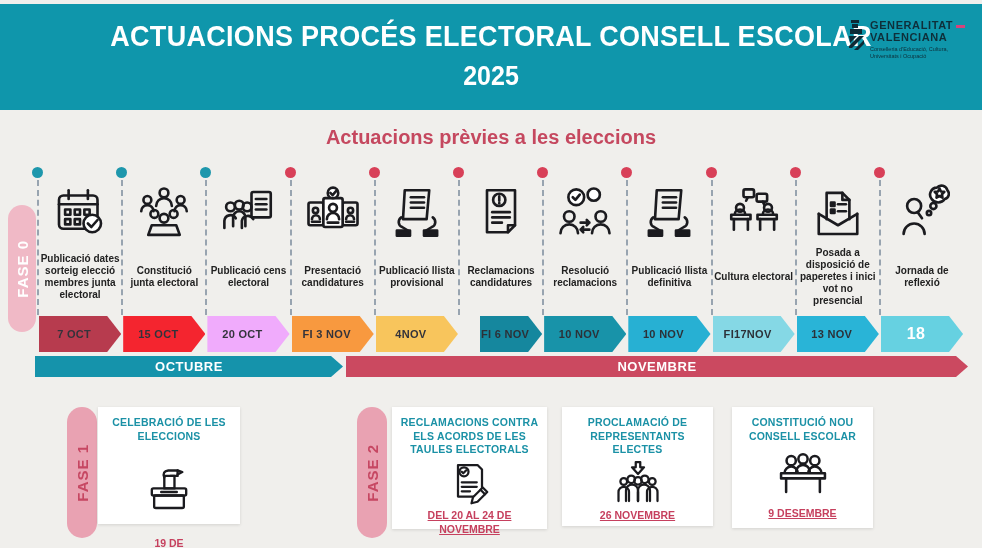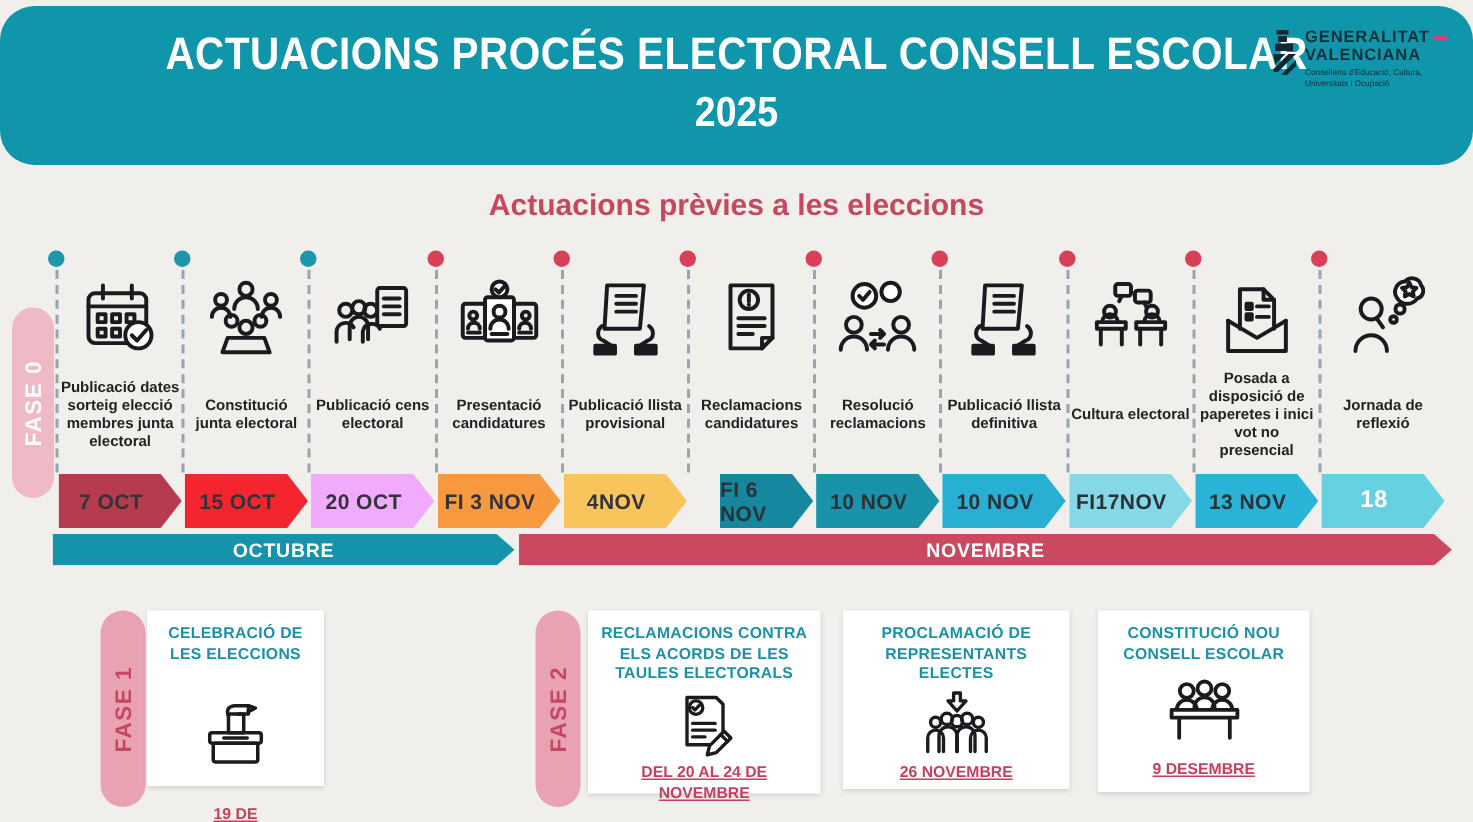--- a/index.html
+++ b/index.html
@@ -4,21 +4,21 @@
 <style>
   * { margin:0; padding:0; box-sizing:border-box; }
   html,body { width:982px; height:548px; }
   body {
     font-family:"Liberation Sans", sans-serif;
     background:var(--bg,#f0efec);
     position:relative; overflow:hidden;
   }
   
   .band { position:absolute; top:4px; left:0; width:982px; height:106px;
-          background:var(--header-bg,#0f96ab);border-radius:23px; }
+          background:var(--header-bg,#0f96ab); }
   .band-title { position:absolute; top:15px; left:0; width:982px; text-align:center;
           color:#fff; font-weight:bold; font-size:27px; letter-spacing:.3px;
           transform:scaleY(1.12); transform-origin:top; }
   .band-year { position:absolute; top:57px; left:0; width:982px; text-align:center;
           color:#fff; font-weight:bold; font-size:25px; transform:scaleY(1.12); }
   .logo { position:absolute; top:16px; right:8px; width:128px; display:flex; gap:4px; }
   .logo-emblem { flex:0 0 20px; }
   .logo-text { color:#0e2f3a; }
   .logo-name { font-weight:bold; font-size:11px; line-height:1.05; letter-spacing:.6px; }
   .logo-tick { display:inline-block; width:9px; height:3px; background:#d4437c; vertical-align:middle; margin-left:3px; }
@@ -43,37 +43,37 @@
   .m-icon { position:absolute; top:16px; left:0; width:100%; height:60px;
           display:flex; align-items:center; justify-content:center; }
   .m-icon svg { width:56px; height:58px; stroke:#1b1b1f; fill:none;
           stroke-width:3; stroke-linecap:round; stroke-linejoin:round; }
   .m-label { position:absolute; top:78px; left:0; width:100%; height:64px;
           display:flex; align-items:center; justify-content:center; text-align:center;
           font-size:10px; font-weight:bold; color:#222; line-height:1.2; padding:0 2px; }
   .chevron { position:absolute; bottom:0; left:1px; right:1px; height:36px;
           clip-path:polygon(0 0, calc(100% - 14px) 0, 100% 50%, calc(100% - 14px) 100%, 0 100%);
           display:flex; align-items:center; justify-content:center; padding-right:12px; }
-  .chevron span { font-size:14px; font-weight:bold; letter-spacing:.3px; }
+  .chevron span { font-size:11px; font-weight:bold; letter-spacing:.3px; }
   
   .month { position:absolute; top:356px; height:21px; color:#fff; font-weight:bold; font-size:13px;
           letter-spacing:.5px; display:flex; align-items:center; justify-content:center;
           clip-path:polygon(0 0, calc(100% - 12px) 0, 100% 50%, calc(100% - 12px) 100%, 0 100%); }
   .month-oct { left:35px; width:308px; background:var(--month-oct,#1593ab); }
   .month-nov { left:346px; width:622px; background:var(--month-nov,#cb4960); }
   
   .card { position:absolute; top:407px; background:#fff; box-shadow:0 1px 3px rgba(0,0,0,.12);
           display:flex; flex-direction:column; align-items:center; padding:9px 6px 7px; }
   .card-title { color:var(--card-title,#1b91a6); font-weight:bold; font-size:10.5px;
           text-align:center; line-height:1.3; letter-spacing:.2px; }
   .card-icon { flex:1; display:flex; align-items:center; justify-content:center; padding:2px 0; }
   .card-icon svg { stroke:#1b1b1f; fill:none; stroke-width:3; stroke-linecap:round; stroke-linejoin:round; }
   .card-date { color:var(--card-date,#c6405e); font-weight:bold; font-size:10.5px;
           text-align:center; line-height:1.3;text-decoration:underline; }
-  .card-f1 { left:98px; width:118px; height:117px;gap:20px; }
+  .card-f1 { left:98px; width:142px; height:117px;gap:20px; }
   .card-f2a { left:392px; width:155px; height:122px; }
   .card-f2b { left:562px; width:151px; height:119px; }
   .card-f2c { left:732px; width:141px; height:121px; }
 </style>
 </head>
 <body style="--bg: #f0efec; --header-bg: #0f96ab; --subtitle: #c5485f; --month-oct: #1593ab; --month-nov: #cb4960; --pill0-bg: #f0b9c6; --pill-bg: #e9a2b2; --pill-text: #c64762; --card-title: #1b91a6; --card-date: #c6405e; --dash: #98a4b0;">
 
 <div class="band">
   <div class="band-title">ACTUACIONS PROCÉS ELECTORAL CONSELL ESCOLAR</div>
   <div class="band-year">2025</div>

